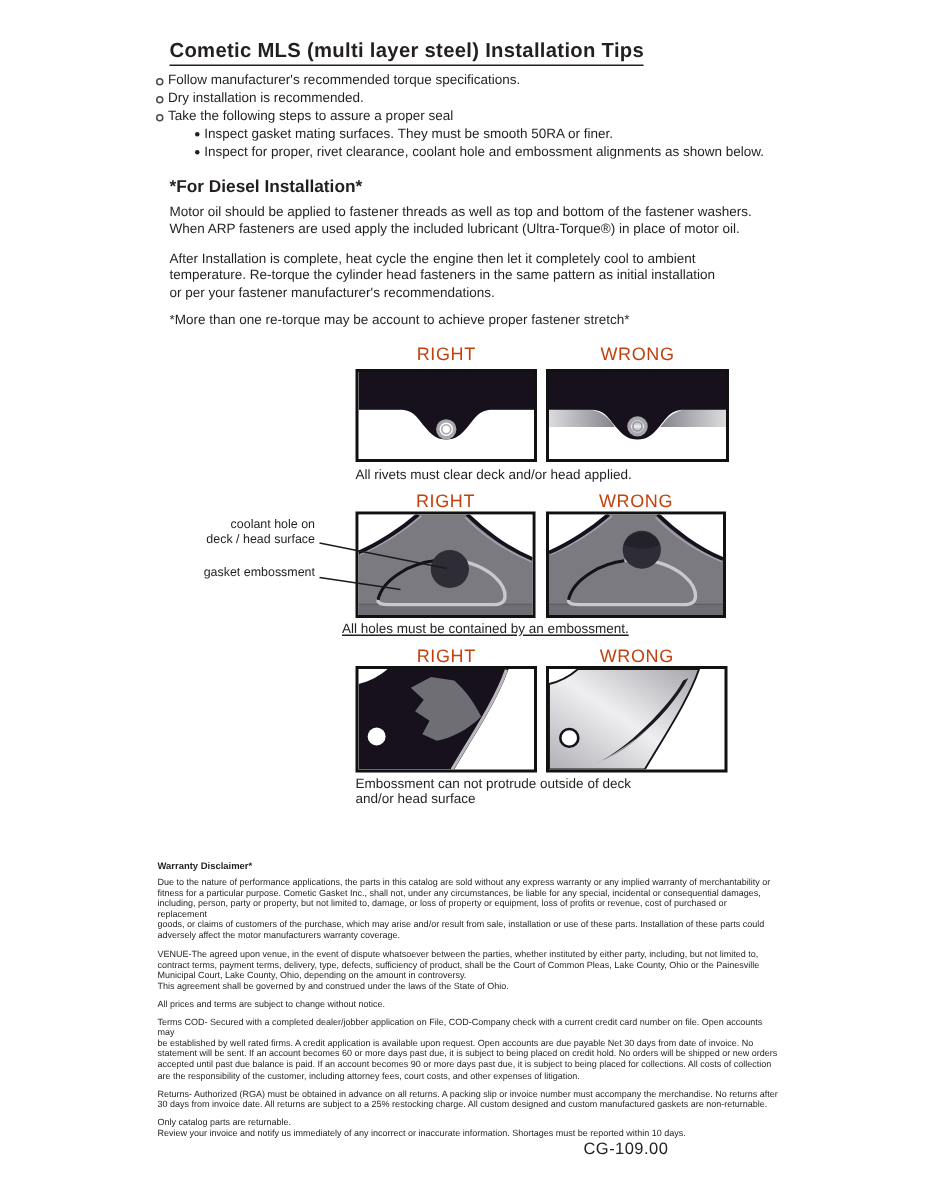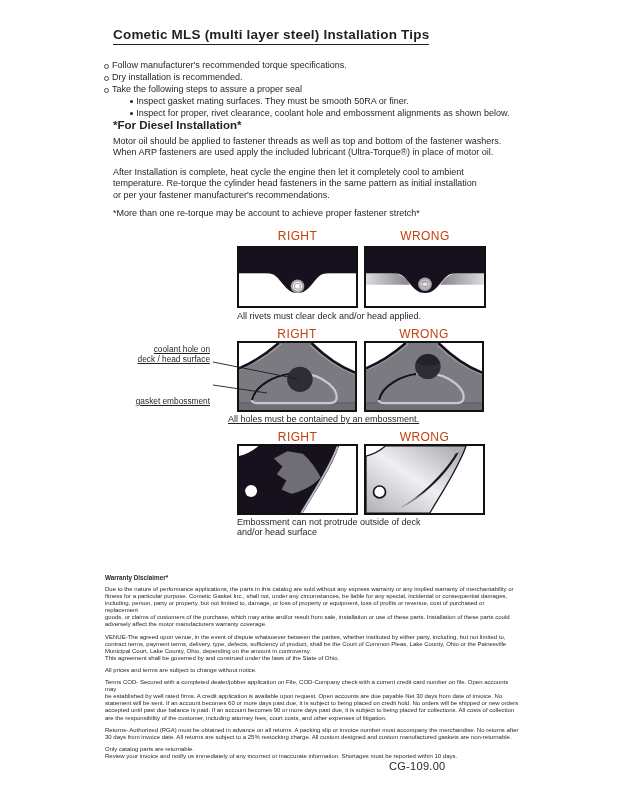--- a/index.html
+++ b/index.html
@@ -5,30 +5,30 @@
   html,body{margin:0;padding:0;background:#ffffff;}
   .page{
     position:relative;width:538px;height:800px;background:#ffffff;overflow:hidden;
     font-family:"Liberation Sans","DejaVu Sans",sans-serif;color:#231f20;
   }
   .abs{position:absolute;}
   .title{
     font-size:13.5px;font-weight:bold;letter-spacing:.2px;
     border-bottom:1.6px solid #231f20;padding-bottom:2px;display:inline-block;
   }
-  .bullet-line{display:flex;align-items:flex-start;font-size:9px;line-height:11px;white-space:nowrap;margin-top:12px;}
+  .bullet-line{display:flex;align-items:flex-start;font-size:9px;line-height:11px;white-space:nowrap;}
   .marker-o{width:3px;height:3px;border:1px solid #4a4a4a;border-radius:50%;margin:3.5px 3px 0 0;flex:0 0 auto;}
   .marker-f{width:3.2px;height:3.2px;background:#231f20;border-radius:50%;margin:3.5px 3px 0 0;flex:0 0 auto;}
   .h2{font-size:11.5px;font-weight:bold;}
   .body-p{font-size:9px;line-height:11.3px;white-space:pre-line;}
   .fig-label{font-size:12px;letter-spacing:.4px;text-align:center;color:#c2410c;}
   .fig-box{border:2px solid #111;background:#fff;}
   .fig-box svg{display:block;width:100%;height:100%;}
   .fig-caption{font-size:9px;line-height:10px;white-space:pre-line;}
-  .callout{font-size:8.3px;line-height:9.6px;text-align:right;white-space:pre-line;text-decoration:underline;}
+  .callout{font-size:8.3px;line-height:9.6px;text-align:right;white-space:pre-line;}
   .legal{width:414px;}
   .legal-h{font-size:6.3px;font-weight:bold;margin:0 0 5px 0;}
   .legal-p{font-size:6px;line-height:7.1px;margin:0 0 5px 0;white-space:pre-line;}
   .page-code{font-size:11px;letter-spacing:.3px;}
 </style>
 </head>
 <body>
 
 <div class="page">
 
@@ -101,21 +101,21 @@
     </svg>
   </div>
 
   <div class="abs fig-caption" style="left:237px;top:311px;">All rivets must clear deck and/or head applied.</div>
 
   <div class="abs fig-label" style="left:237px;top:327px;width:120px;">RIGHT</div>
   <div class="abs fig-label" style="left:364px;top:327px;width:120px;">WRONG</div>
 
   <div class="abs callout" style="left:95px;top:345px;width:115px;">coolant hole on
 deck / head surface</div>
-  <div class="abs callout" style="left:95px;top:377px;width:115px;margin-top:20px;">gasket embossment</div>
+  <div class="abs callout" style="left:95px;top:377px;width:115px;">gasket embossment</div>
 
   <div class="abs fig-box" style="left:237px;top:341px;width:116px;height:67px;">
     <svg viewBox="0 0 120 70" preserveAspectRatio="none">
       <rect width="120" height="70" fill="#7b7a81"></rect>
       <rect y="62.5" width="120" height="7.5" fill="#6e6d74"></rect>
       <line x1="0" y1="62.5" x2="120" y2="62.5" stroke="#5a595f" stroke-width="0.8"></line>
       <path d="M13.5,59.5 C15,52 21,45.5 29,40.5 C38,35 48,32 58,31.5 C72,31 85,35.5 93.5,43 C99,48 101.5,53 101,57.5 C100.7,61 98,62.8 93,62.8 L21,62.8 C16,62.8 13,62 13.5,59.5 Z" fill="none" stroke="#c9c8ce" stroke-width="2.3"></path>
       <path d="M13.5,59.5 C15,52 21,45.5 29,40.5 C36,36 44,33.3 52,32.2" fill="none" stroke="#17111d" stroke-width="2.3"></path>
       <circle cx="63" cy="38" r="13.2" fill="#2e2c34"></circle>
       <path d="M0,0 H41 C31,9 15,20 0,26.5 Z" fill="#ffffff"></path>

